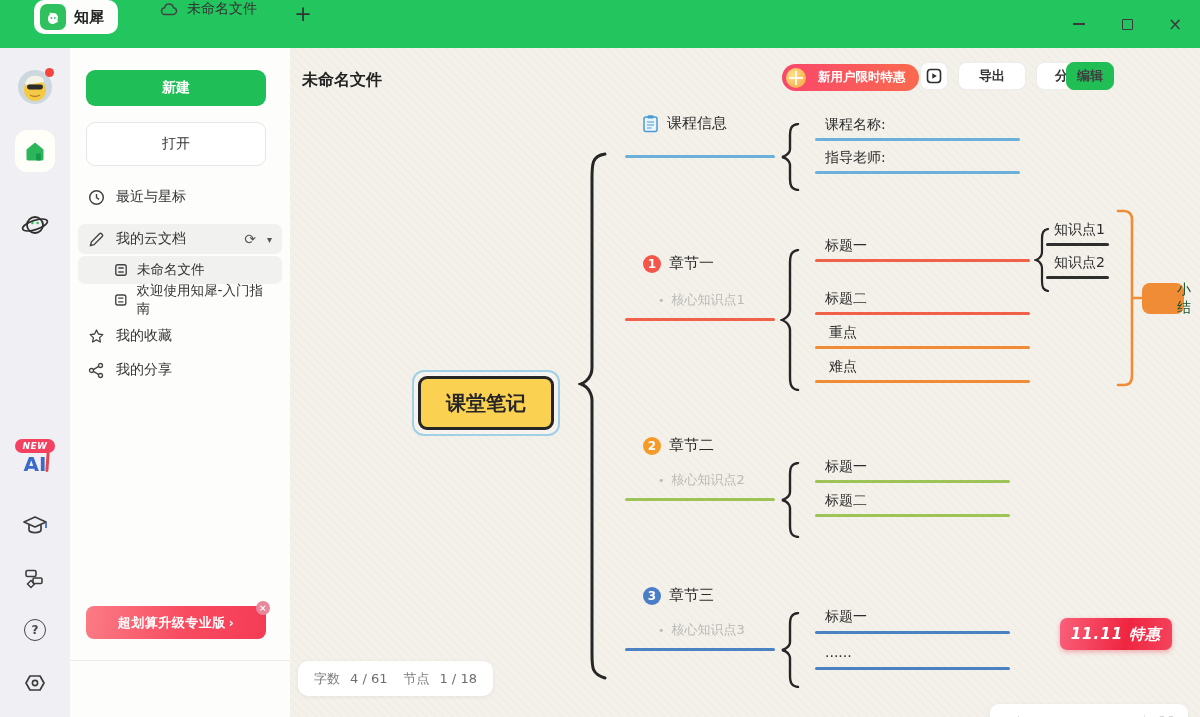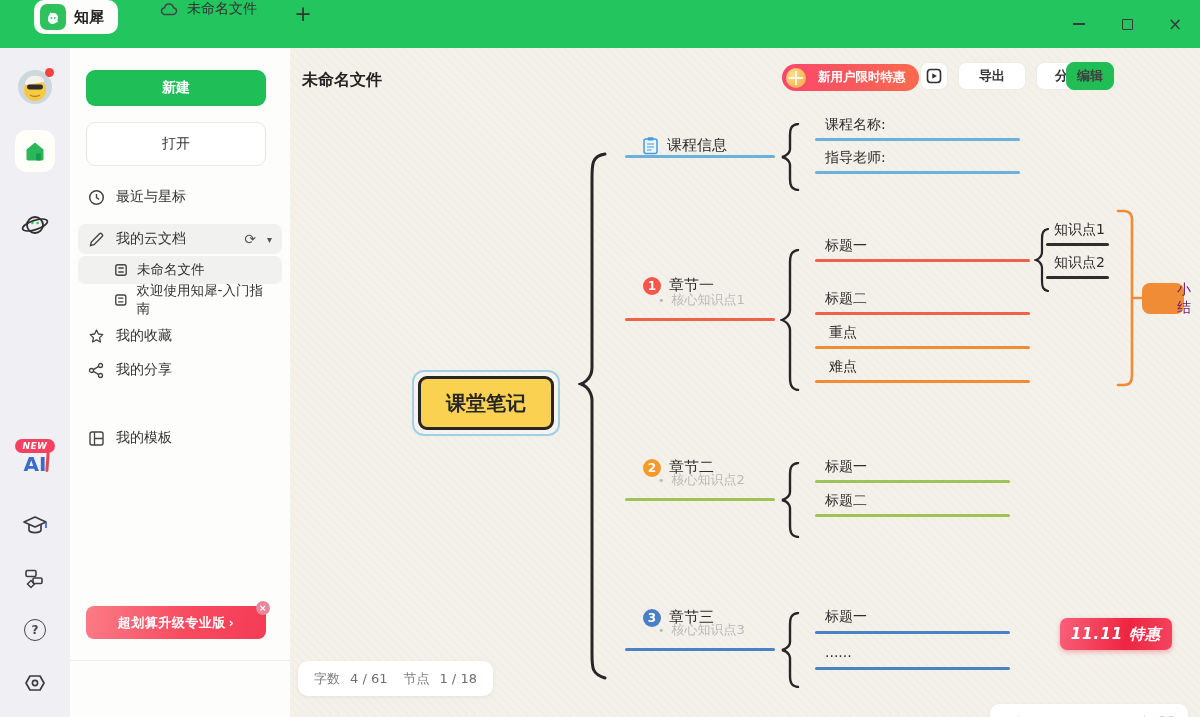--- a/index.html
+++ b/index.html
@@ -77,30 +77,30 @@
     font-size:13px; font-weight:bold; color:#333; cursor:pointer; }
   .btn-play { left:630px; width:28px; display:flex; align-items:center; justify-content:center; }
   .btn-export { left:668px; width:68px; }
   .btn-share { left:746px; width:64px; }
   .btn-edit { left:776px; width:48px; background:#21bd55; border-color:#21bd55; color:#404040; }
 
   
   .abs { position:absolute; }
   .mline { position:absolute; height:3px; border-radius:2px; }
   .mlabel { position:absolute; font-size:14px; color:#2e2e2e; white-space:nowrap; }
-  .head-row { position:absolute; display:flex; align-items:center; gap:8px; white-space:nowrap;margin-top:22px; }
+  .head-row { position:absolute; display:flex; align-items:center; gap:8px; white-space:nowrap; }
   .head-row .t { font-size:15px; color:#2b2b2b; font-weight:500; }
   .numdot { width:18px; height:18px; border-radius:50%; color:#fff; font-size:12px; font-weight:bold;
     display:flex; align-items:center; justify-content:center; }
   .note-row { position:absolute; font-size:13px; color:#b9b9b6; white-space:nowrap; }
   .note-row .b { margin-right:7px; font-size:11px; }
   .root-ring { position:absolute; left:122px; top:322px; padding:4px; border:2px solid #9fd0e8; border-radius:12px; background:rgba(255,255,255,.25); }
   .root-node { width:136px; height:54px; background:#fbd152; border:3px solid #262626; border-radius:9px;
     display:flex; align-items:center; justify-content:center; font-size:20px; font-weight:bold; color:#262626; cursor:pointer; }
-  .summary-node { position:absolute; left:852px; top:235px; width:29px; height:31px; background:#f08c36; color:#701a75;
+  .summary-node { position:absolute; left:852px; top:235px; width:29px; height:31px; background:#f08c36; color:#14532d;
     border-radius:8px; display:flex; align-items:center; justify-content:center; font-size:14px; cursor:pointer;padding-left:42px; }
 
   
   .stats-pill { position:absolute; left:8px; top:613px; height:35px; background:#fff; border-radius:10px;
     box-shadow:0 1px 4px rgba(0,0,0,.06); display:flex; align-items:center; gap:10px; padding:0 16px;
     font-size:13px; color:#7c7c7c; }
   .stats-pill b { color:#6e6e6e; font-weight:normal; }
   .sale-badge { position:absolute; right:28px; top:570px; width:112px; height:32px; border-radius:7px;
     background:linear-gradient(100deg,#f9607a,#ef2540 60%,#f4445e); color:#fff; display:flex; align-items:center; justify-content:center;
     font-size:15px; font-weight:bold; font-style:italic; letter-spacing:1px; cursor:pointer;
@@ -256,27 +256,20 @@
         <svg width="17" height="17" viewBox="0 0 17 17">
           <circle cx="3.5" cy="8.5" r="2" fill="none" stroke="#444" stroke-width="1.3"></circle>
           <circle cx="12.5" cy="3.5" r="2" fill="none" stroke="#444" stroke-width="1.3"></circle>
           <circle cx="12.5" cy="13.5" r="2" fill="none" stroke="#444" stroke-width="1.3"></circle>
           <path d="M5.4 7.6 L10.7 4.4 M5.4 9.4 L10.7 12.6" stroke="#444" stroke-width="1.3"></path>
         </svg>
         <span>我的分享</span>
       </div>
 
 
-      <div class="side-item" style="top:375px">
-        <svg width="17" height="17" viewBox="0 0 17 17">
-          <rect x="2" y="2" width="13" height="13" rx="2" fill="none" stroke="#444" stroke-width="1.4"></rect>
-          <path d="M6.5 2v13 M6.5 8.5H15" stroke="#444" stroke-width="1.3"></path>
-        </svg>
-        <span>我的模板</span>
-      </div>
 
       <div class="promo-banner">
         <span>超划算升级专业版</span>
         <span class="arr">›</span>
         <span class="promo-close">×</span>
       </div>
 
       <div class="panel-divider"></div>
 
     </div>

